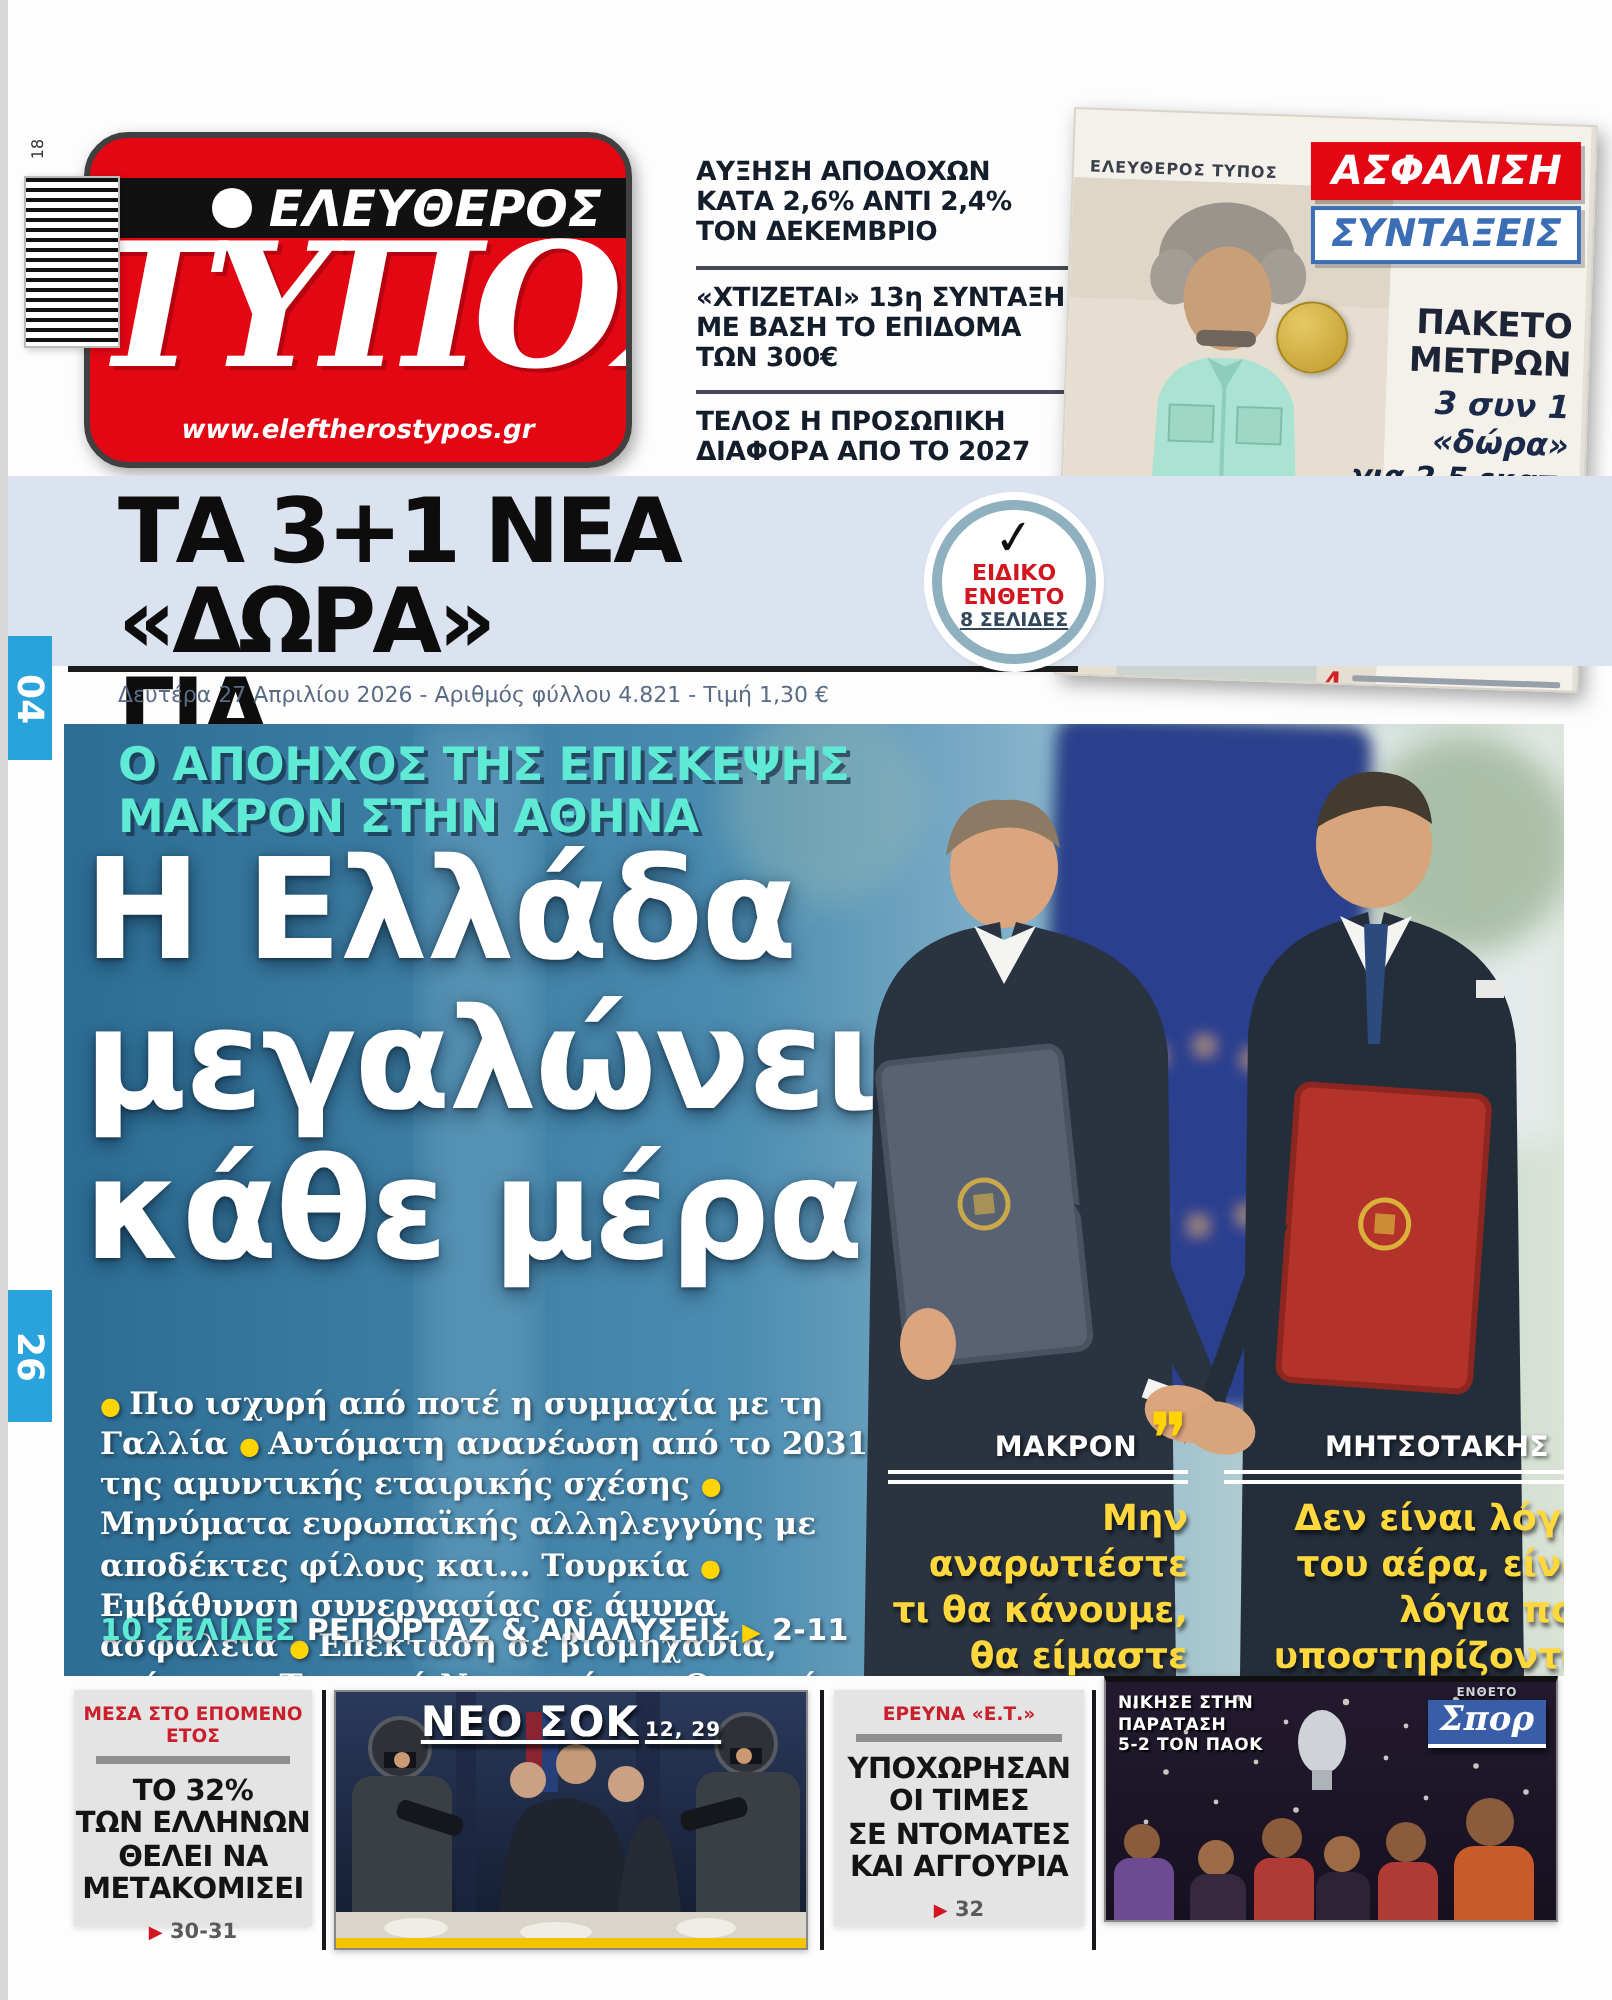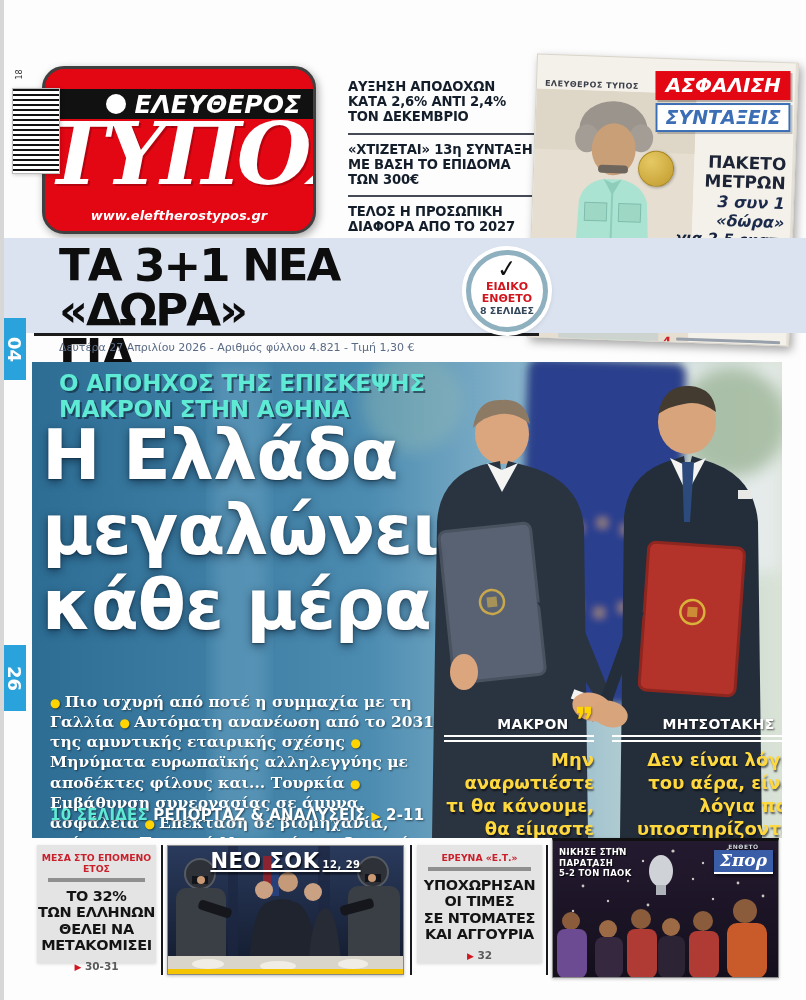--- a/index.html
+++ b/index.html
@@ -103,21 +103,21 @@
     left:55px; top:243px; width:470px;
     font-weight:900; font-size:45px; line-height:1.0; letter-spacing:-2px; color:#0d0d0d;
   }
   .round-badge{
     left:462px; top:250px; width:82px; height:82px; border-radius:50%;
     background:#fff; border:5px solid #8fb0bf; box-shadow:0 0 0 4px #fff, 1px 2px 6px rgba(0,0,0,.25);
     text-align:center; z-index:5;
   }
   .round-badge .check{ font-size:24px; font-weight:900; color:#101010; line-height:1; margin-top:2px; display:block; transform:rotate(-6deg); }
   .rb-red{ color:#d1161f; font-weight:900; font-size:11px; line-height:1.05; }
-  .rb-dark{ color:#33475a; font-weight:700; font-size:9.5px; margin-top:1px; }
+  .rb-dark{ color:#33475a; font-weight:700; font-size:9.5px; margin-top:1px;text-decoration:underline; }
   .lead-rule{ left:30px; top:333px; width:505px; height:2.5px; background:#1c1c1c; }
   .dateline{ left:55px; top:341px; font-size:11px; color:#5a6b85; }
 
   
   .feature{ left:28px; top:362px; width:750px; height:476px; overflow:hidden; background:#34708f; }
   .feature svg{ position:absolute; left:0; top:0; }
   .kicker{
     position:absolute; left:27px; top:9px;
     color:#5eead4; font-weight:900; font-size:23px; line-height:1.12; letter-spacing:-0.2px;
     text-shadow:2px 2px 0 rgba(20,40,60,.65);
@@ -174,21 +174,21 @@
   .box1{ left:33px; top:845px; width:119px; height:118px; }
   .box3{ left:413px; top:845px; width:125px; height:118px; }
   .g-kicker{ color:#c9202b; font-weight:900; font-size:9.3px; letter-spacing:0; }
   .g-rule{ width:82%; height:3.5px; background:#8f8f8f; margin:4px auto 6px auto; }
   .g-head{ font-weight:900; font-size:14.5px; line-height:1.14; color:#141414; letter-spacing:-0.3px; }
   .g-pages{ margin-top:6px; font-weight:700; font-size:10.5px; color:#5a5a5a; }
   .g-pages .arrow{ color:#d1161f; font-size:9px; }
 
   .photo-box{ overflow:hidden; box-shadow:0 1px 3px rgba(0,0,0,.25); border:1px solid #888; }
   .box2{ left:163px; top:845px; width:237px; height:130px; background:#1a2438; }
-  .box4{ left:548px; top:838px; width:227px; height:140px; background:#1c1426; border-top:3px solid #101010; }
+  .box4{ left:548px; top:838px; width:227px; height:123px; background:#1c1426; border-top:3px solid #101010; }
   .p-title{
     position:absolute; top:3px; left:0; width:100%; text-align:center;
     color:#fff; font-weight:900; font-size:21px; letter-spacing:.5px;
     text-shadow:1px 2px 2px rgba(0,0,0,.8);
     text-decoration:underline;
   }
   .p-title small{ font-size:10px; font-weight:700; margin-left:3px; }
   .p-caption{
     position:absolute; left:0; width:100%; text-align:center;
     font-family:"DejaVu Serif","Liberation Serif",serif;

